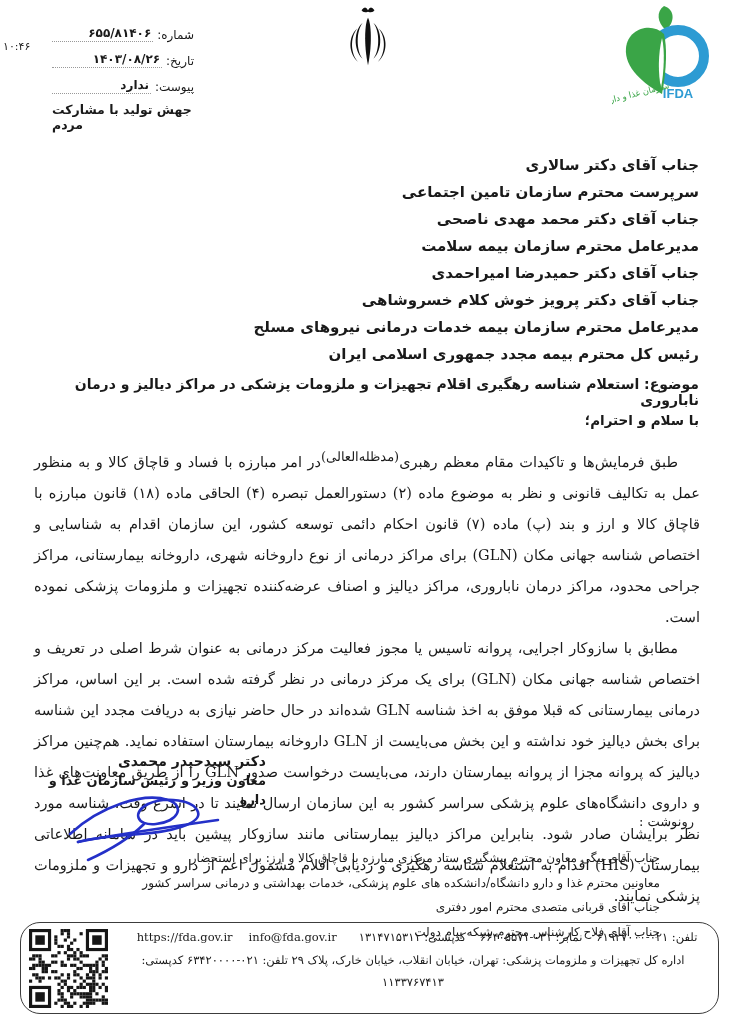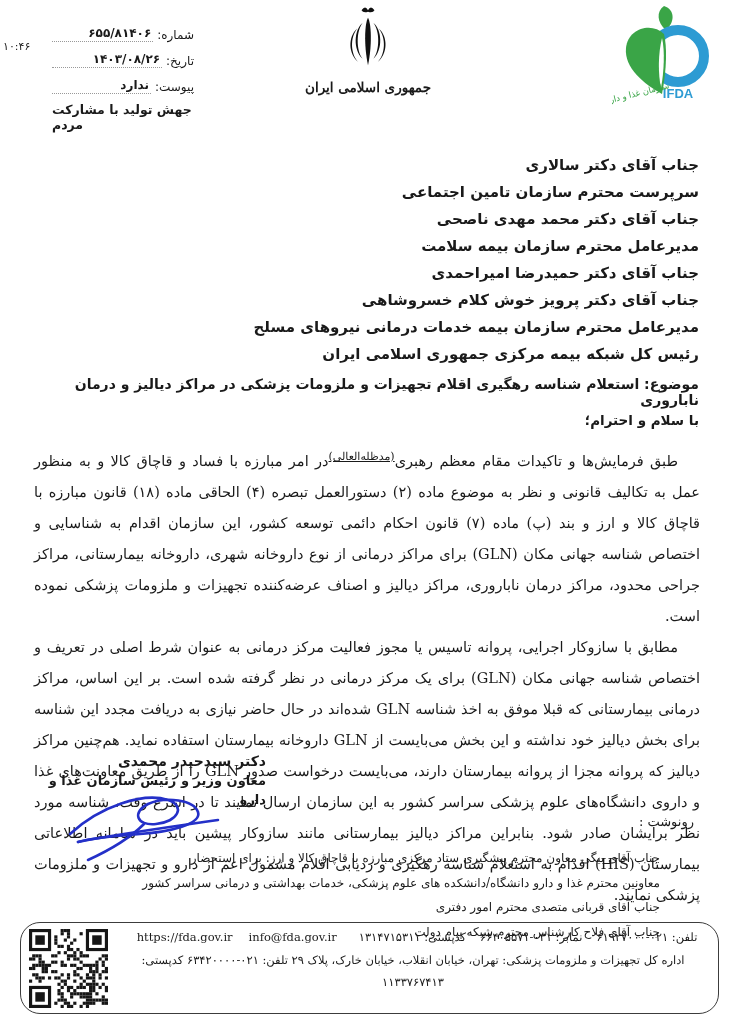--- a/index.html
+++ b/index.html
@@ -24,21 +24,21 @@
   
   .recipients{position:absolute;right:37px;top:152px;font-weight:bold;font-size:15px;line-height:27px;text-align:right;}
 
   .subject{position:absolute;right:37px;left:36px;top:376px;font-weight:bold;font-size:14px;}
   .greeting{position:absolute;right:37px;top:412px;font-weight:bold;font-size:13.5px;}
 
   
   .body-text{position:absolute;right:36px;left:34px;top:441px;font-size:14.5px;line-height:31px;
              text-align:justify;font-family:"DejaVu Serif","Liberation Serif",serif;}
   .body-text p{margin:0;text-indent:22px;}
-  .sup-note{font-size:11px;vertical-align:super;text-decoration:underline;}
+  .sup-note{font-size:13px;vertical-align:super;}
 
   
   .signature{position:absolute;left:46px;top:752px;width:220px;text-align:right;font-weight:bold;z-index:3;}
   .sig-name{font-size:14px;line-height:19px;}
   .sig-title{font-size:13px;line-height:19px;}
   .sig-ink{position:absolute;left:2px;top:26px;pointer-events:none;}
 
   
   .cc-label{position:absolute;right:42px;top:814px;font-size:13px;font-family:"DejaVu Serif","Liberation Serif",serif;}
   .cc-list{position:absolute;right:76px;top:846px;font-size:12px;line-height:24.5px;text-align:right;z-index:3;
@@ -80,41 +80,40 @@
     <svg class="emblem-svg" width="54" height="72" viewBox="0 0 100 130">
       <g fill="#111" stroke="none">
         <path d="M38,6 q7,-10 12,0 q5,-10 12,0 q-3,6 -12,3 q-9,3 -12,-3 Z"></path>
         <path d="M50,20 C44,30 42,70 50,108 C58,70 56,30 50,20 Z"></path>
         <path d="M40,30 C24,42 22,80 40,96 C28,82 28,44 40,30 Z"></path>
         <path d="M60,30 C76,42 78,80 60,96 C72,82 72,44 60,30 Z"></path>
         <path d="M30,40 C12,56 14,88 32,102 C18,88 16,58 30,40 Z"></path>
         <path d="M70,40 C88,56 86,88 68,102 C82,88 84,58 70,40 Z"></path>
       </g>
     </svg>
-    <div class="emblem-country">جمهوری اسلامی ایران</div>
   </div>
 
   <svg class="ifda-logo" viewBox="0 0 110 104">
     <path d="M52,2 C62,5 64,17 54,26 C45,19 44,7 52,2 Z" fill="#3aa547"></path>
     <circle cx="66" cy="52" r="26" fill="none" stroke="#2d9bd3" stroke-width="10"></circle>
     <path d="M52,30 C40,18 16,24 14,44 C12,64 32,80 50,90 C55,64 55,42 52,30 Z" fill="#3aa547"></path>
     <path d="M50,34 C46,50 46,70 49,84 C52,68 53,46 50,34 Z" fill="#ffffff"></path>
     <text x="66" y="94" font-size="13" font-weight="bold" fill="#2d9bd3" font-family="'Liberation Sans',sans-serif" text-anchor="middle">IFDA</text>
     <text x="26" y="92" font-size="8.5" fill="#3aa547" transform="rotate(-14 26 92)" text-anchor="middle">سازمان غذا و دارو</text>
   </svg>
 
   <div class="recipients">
     <div>جناب آقای دکتر سالاری</div>
     <div>سرپرست محترم سازمان تامین اجتماعی</div>
     <div>جناب آقای دکتر محمد مهدی ناصحی</div>
     <div>مدیرعامل محترم سازمان بیمه سلامت</div>
     <div>جناب آقای دکتر حمیدرضا امیراحمدی</div>
     <div>جناب آقای دکتر پرویز خوش کلام خسروشاهی</div>
     <div>مدیرعامل محترم سازمان بیمه خدمات درمانی نیروهای مسلح</div>
-    <div>رئیس کل شبکه بیمه مرکزی جمهوری اسلامی ایران</div>
+    <div>رئیس کل محترم بیمه مجدد جمهوری اسلامی ایران</div>
   </div>
 
   <div class="subject">موضوع: استعلام شناسه رهگیری اقلام تجهیزات و ملزومات پزشکی در مراکز دیالیز و درمان ناباروری</div>
   <div class="greeting">با سلام و احترام؛</div>
 
   <div class="body-text">
     <p><span>طبق فرمایش‌ها و تاکیدات مقام معظم رهبری</span><span class="sup-note">(مدظله‌العالی)</span><span>در امر مبارزه با فساد و قاچاق کالا و به منظور عمل به تکالیف قانونی و نظر به موضوع ماده (۲) دستورالعمل تبصره (۴) الحاقی ماده (۱۸) قانون مبارزه با قاچاق کالا و ارز و بند (پ) ماده (۷) قانون احکام دائمی توسعه کشور، این سازمان اقدام به شناسایی و اختصاص شناسه جهانی مکان (GLN) برای مراکز درمانی از نوع داروخانه شهری، داروخانه بیمارستانی، مراکز جراحی محدود، مراکز درمان ناباروری، مراکز دیالیز و اصناف عرضه‌کننده تجهیزات و ملزومات پزشکی نموده است.</span></p>
     <p>مطابق با سازوکار اجرایی، پروانه تاسیس یا مجوز فعالیت مرکز درمانی به عنوان شرط اصلی در تعریف و اختصاص شناسه جهانی مکان (GLN) برای یک مرکز درمانی در نظر گرفته شده است. بر این اساس، مراکز درمانی بیمارستانی که قبلا موفق به اخذ شناسه GLN شده‌اند در حال حاضر نیازی به دریافت مجدد این شناسه برای بخش دیالیز خود نداشته و این بخش می‌بایست از GLN داروخانه بیمارستان استفاده نماید. هم‌چنین مراکز دیالیز که پروانه مجزا از پروانه بیمارستان دارند، می‌بایست درخواست صدور GLN را از طریق معاونت‌های غذا و داروی دانشگاه‌های علوم پزشکی سراسر کشور به این سازمان ارسال نمایند تا در اسرع وقت، شناسه مورد نظر برایشان صادر شود. بنابراین مراکز دیالیز بیمارستانی مانند سازوکار پیشین باید در سامانه اطلاعاتی بیمارستان (HIS) اقدام به استعلام شناسه رهگیری و ردیابی اقلام مشمول اعم از دارو و تجهیزات و ملزومات پزشکی نمایند.</p>
   </div>
 

